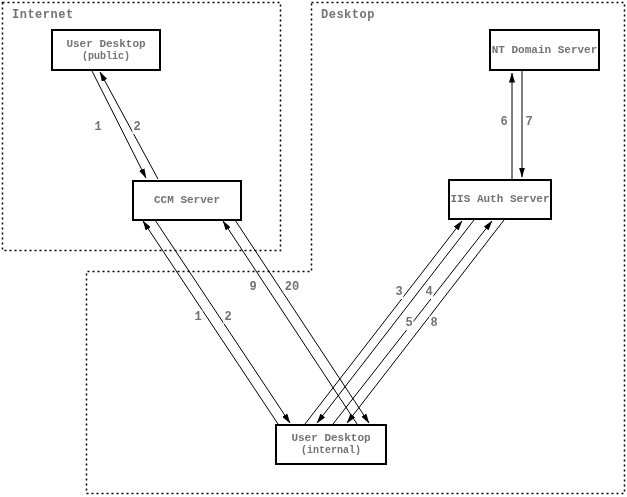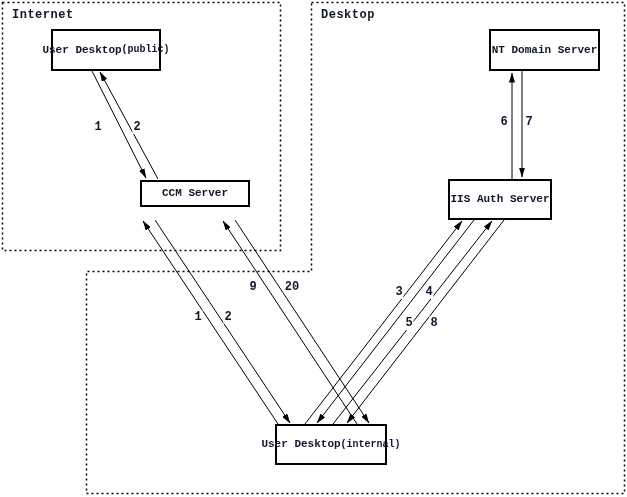--- a/index.html
+++ b/index.html
@@ -6,42 +6,42 @@
     margin: 0;
     padding: 0;
     background: #ffffff;
   }
   .stage {
     position: relative;
     width: 627px;
     height: 497px;
     background: #ffffff;
     font-family: "Liberation Mono", "DejaVu Sans Mono", monospace;
-    color: #0f172a;
+    color: #737373;
     overflow: hidden;
   }
   .stage svg {
     position: absolute;
     left: 0;
     top: 0;
   }
   .zone-label {
     position: absolute;
     font-size: 12px;
     font-weight: bold;
     letter-spacing: 0.5px;
     white-space: nowrap;
   }
   .node {
     position: absolute;
     box-sizing: border-box;
     border: 2px solid #000000;
     background: #ffffff;
     display: flex;
-    flex-direction: row;
+    flex-direction: column;
     align-items: center;
     justify-content: center;
     line-height: 1.15;
   }
   .node-label {
     font-size: 11px;
     font-weight: bold;
     white-space: nowrap;
   }
   .node-sublabel {
@@ -97,21 +97,21 @@
   <div class="node" style="left:51px; top:29px; width:110px; height:42px;">
     <div class="node-label">User Desktop</div>
     <div class="node-sublabel">(public)</div>
   </div>
 
   <div class="node" style="left:461px; top:29px; width:111px; height:42px;margin-left:28px;">
     <div class="node-label">NT Domain Server</div>
 
   </div>
 
-  <div class="node" style="left:140px; top:180px; width:110px; height:27px;">
+  <div class="node" style="left:132px; top:180px; width:110px; height:41px;">
     <div class="node-label">CCM Server</div>
 
   </div>
 
   <div class="node" style="left:448px; top:179px; width:104px; height:41px;">
     <div class="node-label">IIS Auth Server</div>
 
   </div>
 
   <div class="node" style="left:275px; top:424px; width:112px; height:41px;">

